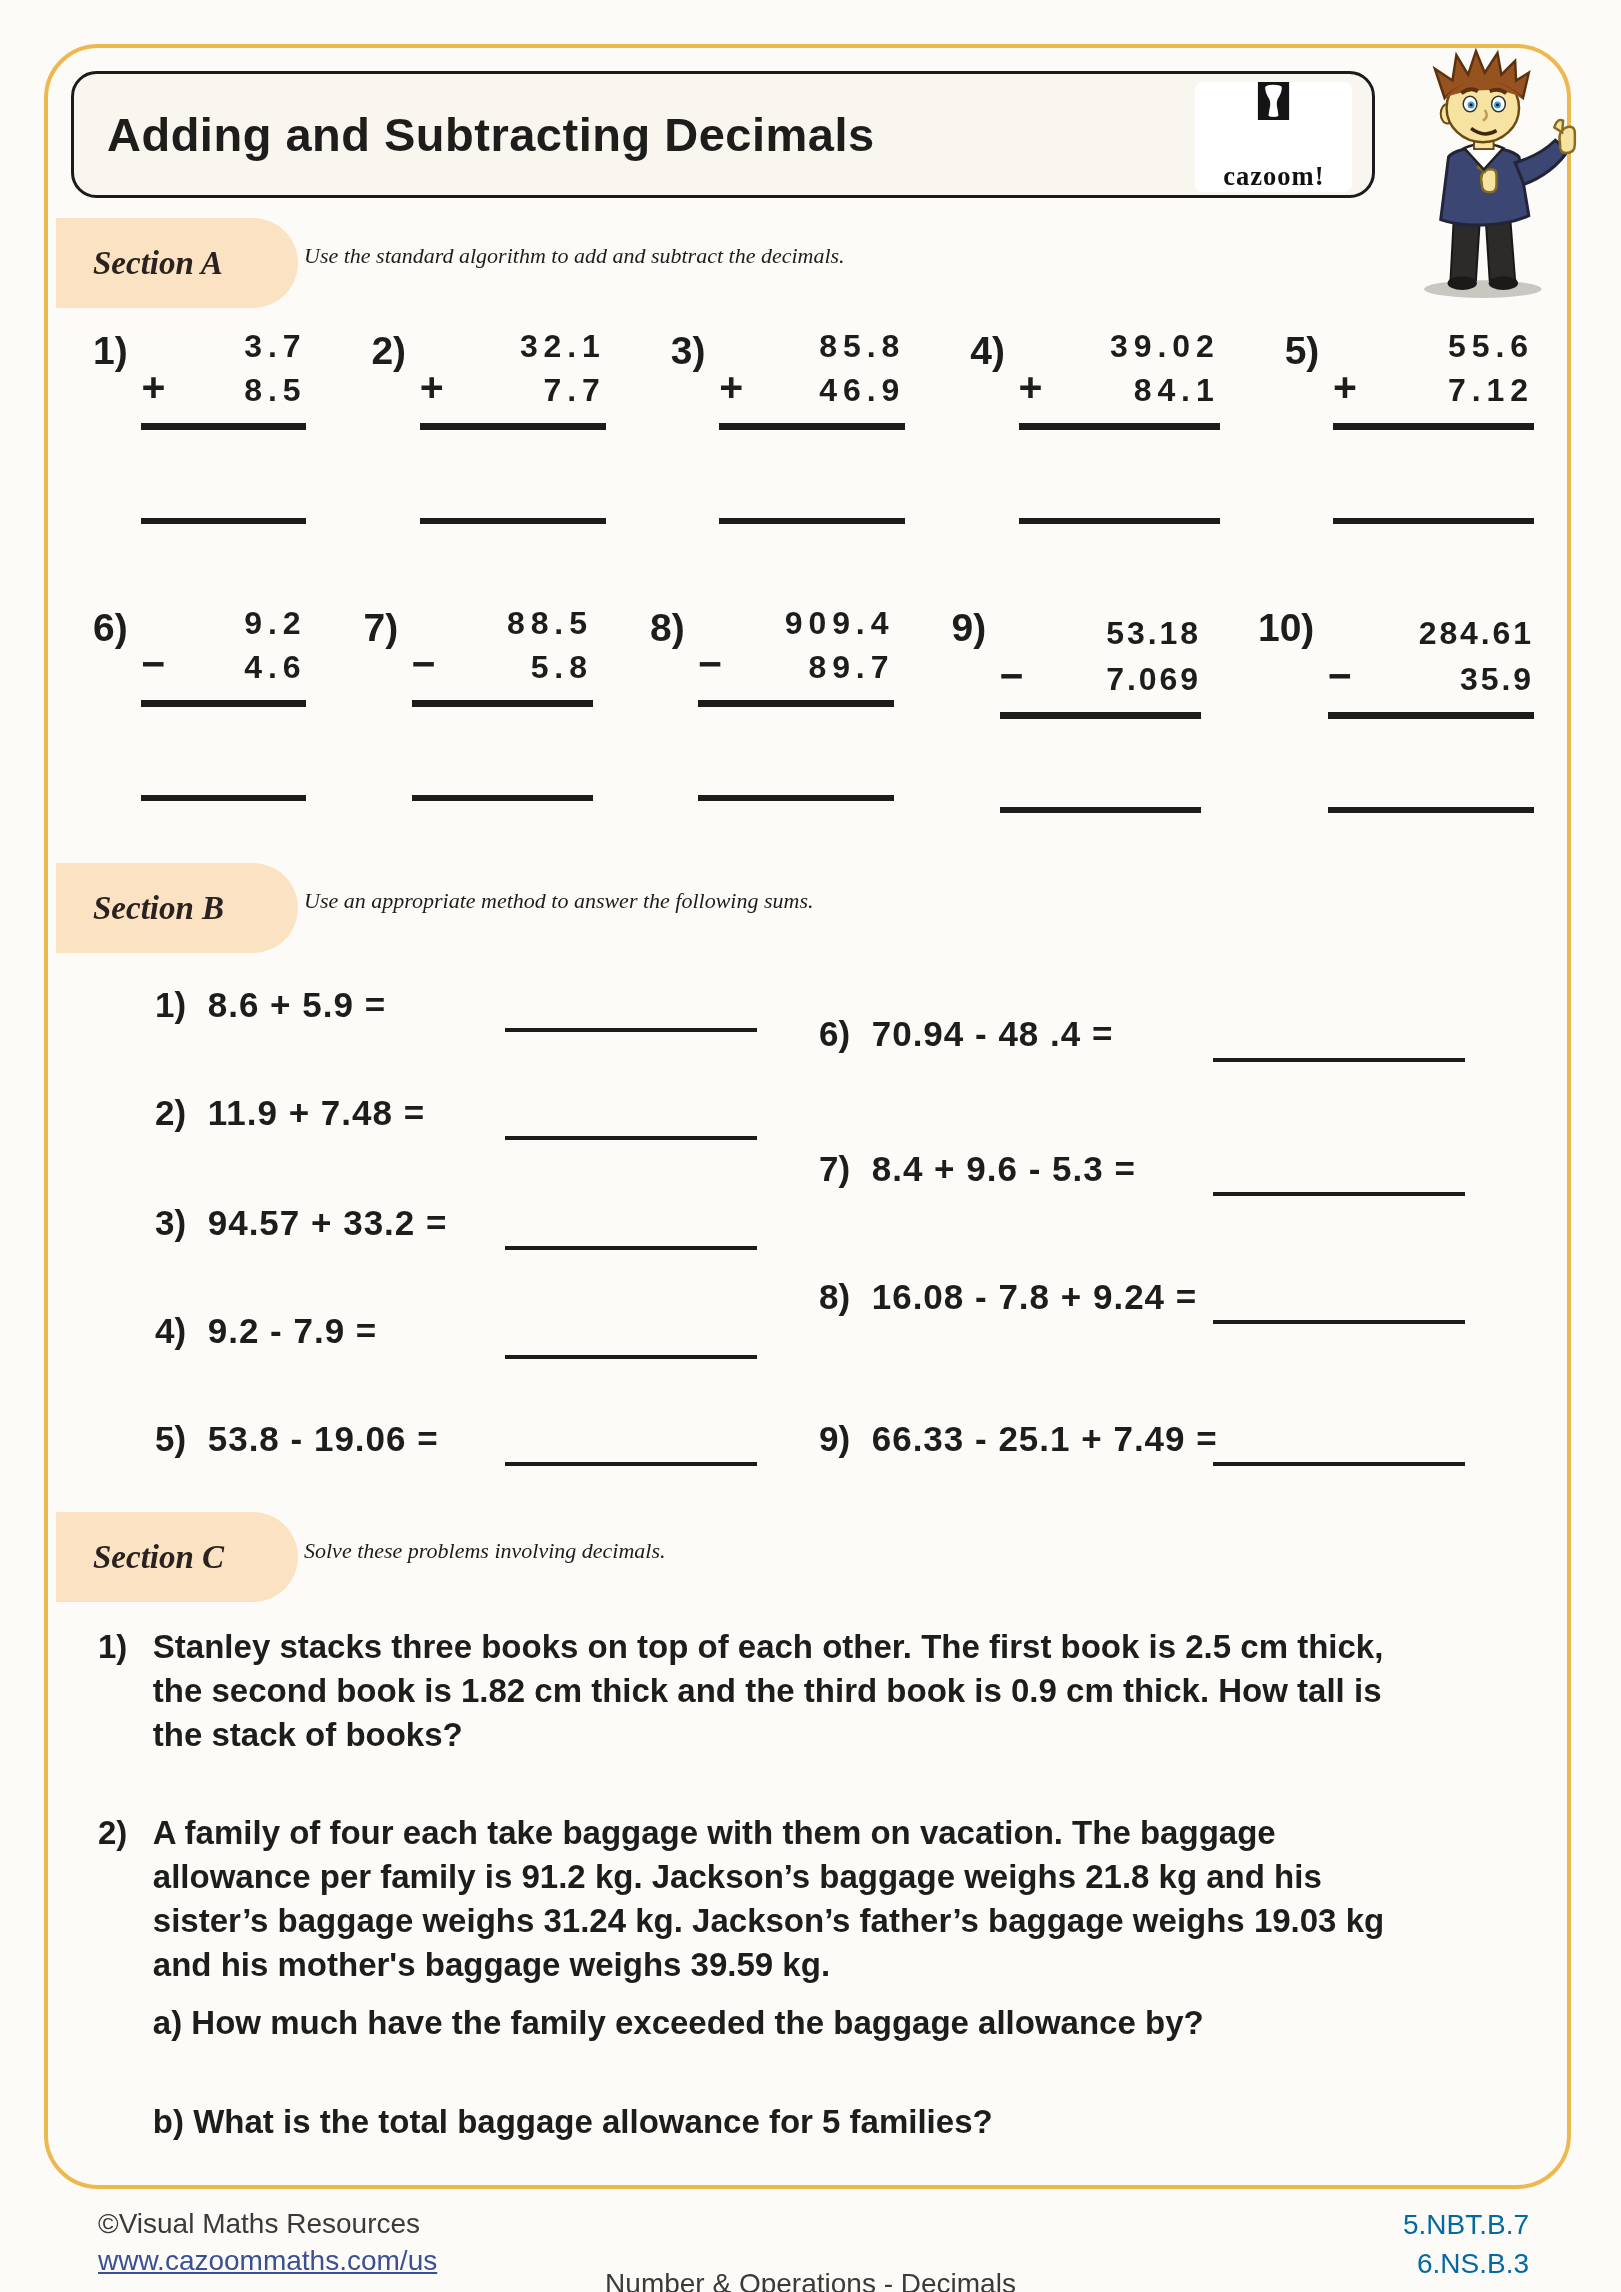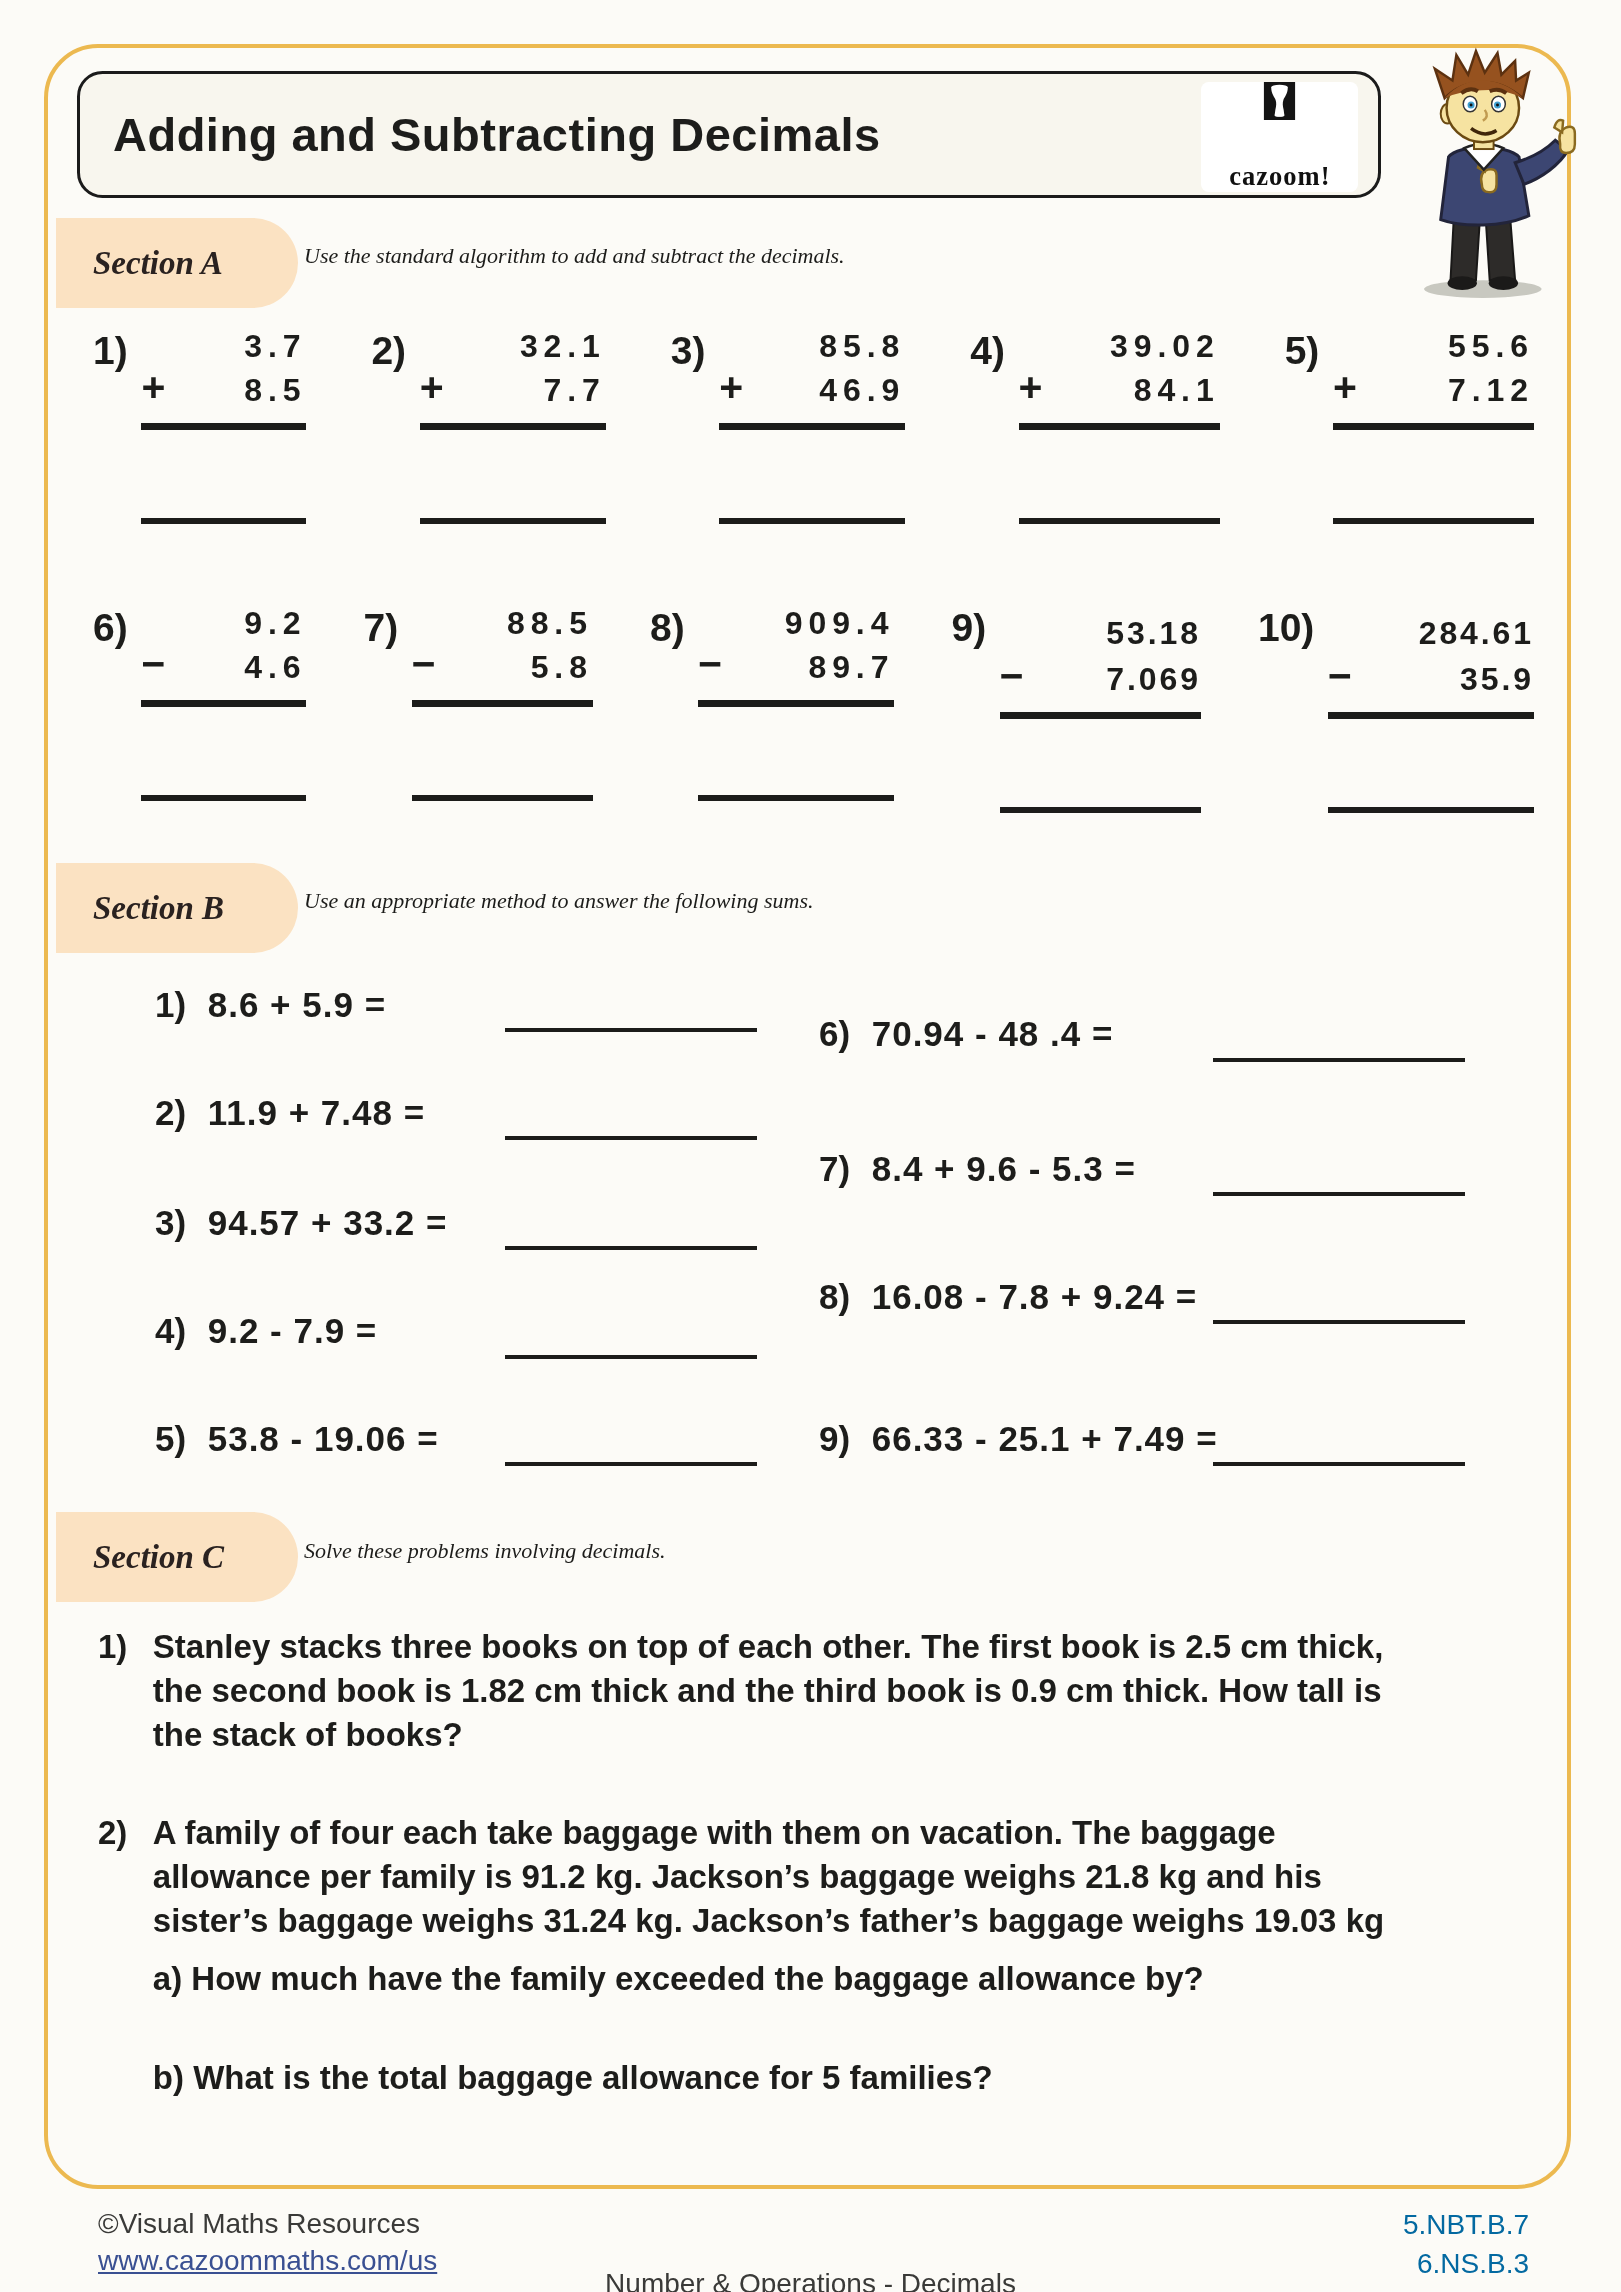--- a/index.html
+++ b/index.html
@@ -12,21 +12,21 @@
     overflow:hidden;
   }
   
   .gold-frame{
     position:absolute;left:44px;top:44px;width:1527px;height:2145px;
     border:4.9px solid #ecb950;border-radius:54px;
     box-sizing:border-box;background:transparent;
   }
   
   .header-box{
-    position:absolute;left:77px;top:71px;width:1304px;height:127px;
+    position:absolute;left:71px;top:71px;width:1304px;height:127px;
     background:#f8f6ee;border:3.9px solid #1b1b1b;border-radius:25.5px;
     box-sizing:border-box;display:flex;align-items:center;
   }
   .page-title{
     margin-left:33px;font-size:47px;font-weight:700;letter-spacing:0.5px;color:#1d1d1b;
   }
   .logo{
     position:absolute;right:19.6px;top:7.8px;width:157px;height:110px;
     display:flex;flex-direction:column;align-items:center;justify-content:flex-end;
     background:#ffffff;border-radius:7.8px;gap:39px;
@@ -334,20 +334,21 @@
       <div class="ctext">the stack of books?</div>
     </div>
   </div>
 
   <div class="c-prob" style="left:98px;top:1811px;">
     <span class="clabel">2)</span>
     <div>
       <div class="ctext">A family of four each take baggage with them on vacation. The baggage</div>
       <div class="ctext">allowance per family is 91.2 kg. Jackson’s baggage weighs 21.8 kg and his</div>
       <div class="ctext">sister’s baggage weighs 31.24 kg. Jackson’s father’s baggage weighs 19.03 kg</div>
+      <div class="ctext">and his mother's baggage weighs 39.59 kg.</div>
       <div class="ctext csub-a">a) How much have the family exceeded the baggage allowance by?</div>
       <div class="ctext csub-b">b) What is the total baggage allowance for 5 families?</div>
     </div>
   </div>
 
   <div class="footer-left">
     <div>©Visual Maths Resources</div>
     <a class="footer-url" href="#">www.cazoommaths.com/us</a>
   </div>
   <div class="footer-center">Number &amp; Operations - Decimals</div>

